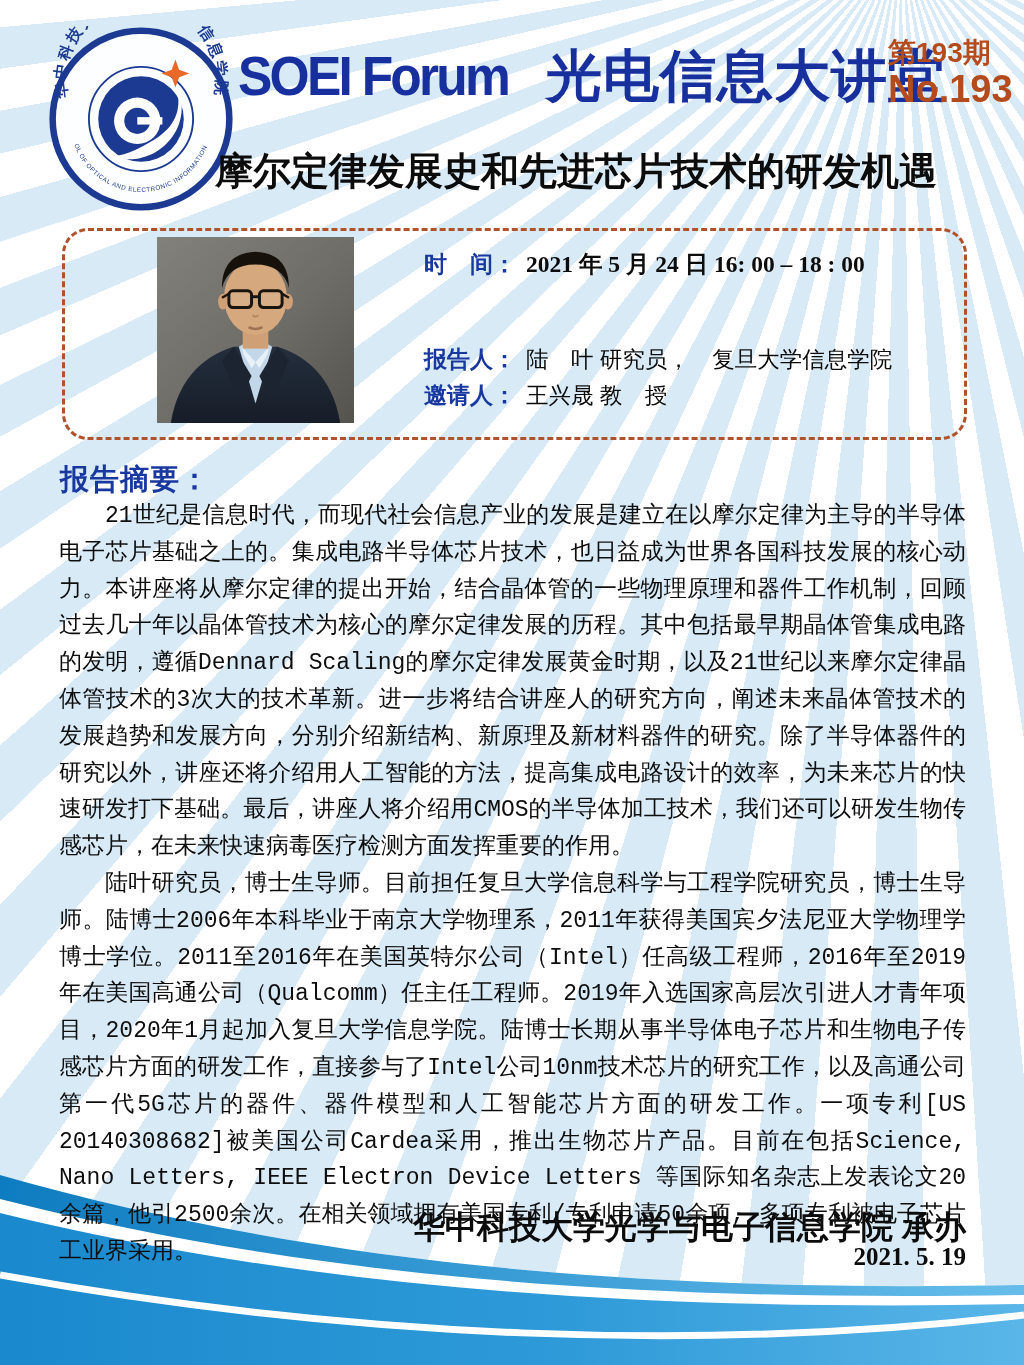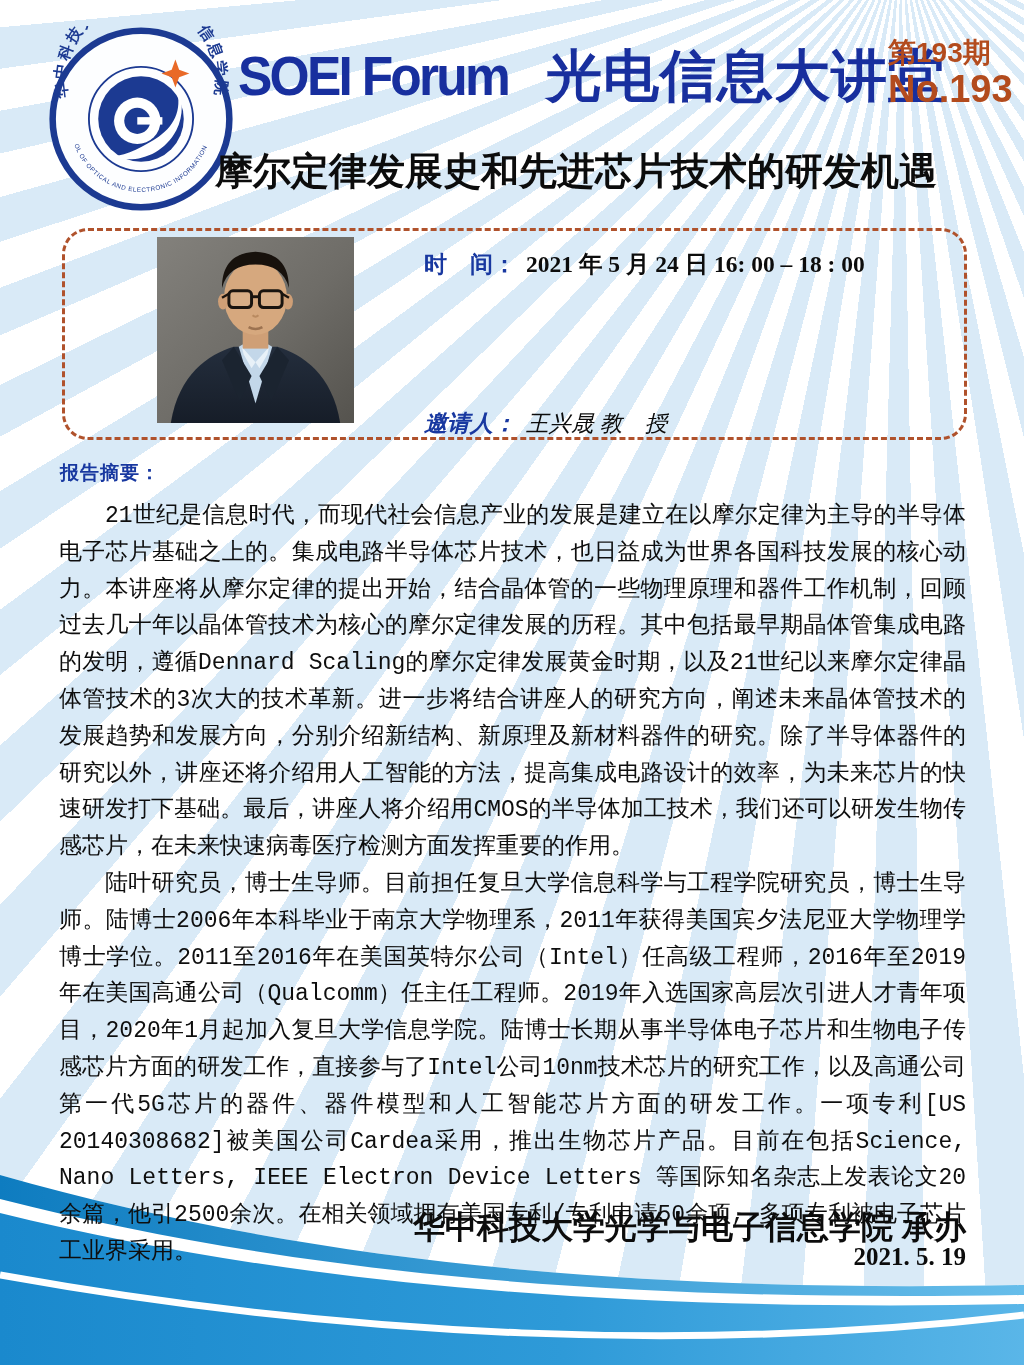--- a/index.html
+++ b/index.html
@@ -20,23 +20,23 @@
   .issue-cn{font-size:28px;font-weight:bold;}
   .issue-en{font-size:38px;font-weight:bold;}
   .subtitle{left:112px;top:146px;width:928px;text-align:center;font-size:38px;font-weight:bold;color:#0c0c0c;letter-spacing:0px;z-index:3;}
   
   .infobox{left:62px;top:228px;width:899px;height:206px;border:3px dashed #b0522c;border-radius:26px;z-index:2;}
   .photo{left:157px;top:237px;width:197px;height:186px;z-index:3;}
   .info-row{left:424px;white-space:nowrap;z-index:3;display:flex;align-items:baseline;}
   .info-label{font-weight:bold;font-size:23px;color:#1838a0;width:96px;flex:0 0 auto;}
   .info-value{font-size:22.5px;color:#0c0c0c;margin-left:6px;}
   .v-bold{font-weight:bold;font-family:"Liberation Serif",serif;font-size:23.5px;}
-  .row0{top:248px;} .row1{top:296px;} .row2{top:344px;} .row3{top:408px;font-style:italic;}
+  .row0{top:248px;} .row1{top:296px;} .row2{top:344px;} .row3{top:380px;}
   
-  .sec-h{font-size:19px;font-weight:bold;color:#1838a0;letter-spacing:1px;z-index:2;}
+  .sec-h{font-size:29px;font-weight:bold;color:#1838a0;letter-spacing:1px;z-index:2;}
   .h-abstract{left:60px;top:460px;}
   .h-speaker{left:60px;top:828px;}
   .body-p{left:59px;width:907px;font-size:23px;line-height:36.8px;color:#0e0e0e;
     text-align:justify;text-indent:2em;margin:0;z-index:2;
     font-family:Liberation Mono, monospace;}
   .p-abstract{top:498px;}
   .p-speaker{top:866px;}
   
   .foot-org{right:58px;top:1206px;font-size:32px;font-weight:bold;color:#0c0c0c;z-index:4;}
   .foot-date{right:58px;top:1243px;font-size:25px;font-weight:bold;color:#0c0c0c;z-index:4;
@@ -113,20 +113,24 @@
     <line x1="73" y1="58" x2="66" y2="62" stroke="#1a140f" stroke-width="2.5"></line>
     <line x1="127" y1="58" x2="134" y2="62" stroke="#1a140f" stroke-width="2.5"></line>
     <path d="M93,92 Q100,96 107,92" stroke="#9c7250" stroke-width="2.5" fill="none"></path>
     <path d="M97,80 Q100,83 103,80" stroke="#b98a60" stroke-width="2" fill="none"></path>
   </svg>
 
   <div class="abs info-row row0">
     <span class="info-label">时　间：</span>
     <span class="info-value v-bold">2021 年 5 月 24 日 16: 00 – 18 : 00</span>
   </div>
+  <div class="abs info-row row2">
+    <span class="info-label">报告人：</span>
+    <span class="info-value">陆　叶  研究员，　复旦大学信息学院</span>
+  </div>
   <div class="abs info-row row3">
     <span class="info-label">邀请人：</span>
     <span class="info-value">王兴晟  教　授</span>
   </div>
 
   <div class="abs sec-h h-abstract">报告摘要：</div>
   <p class="abs body-p p-abstract">21世纪是信息时代，而现代社会信息产业的发展是建立在以摩尔定律为主导的半导体电子芯片基础之上的。集成电路半导体芯片技术，也日益成为世界各国科技发展的核心动力。本讲座将从摩尔定律的提出开始，结合晶体管的一些物理原理和器件工作机制，回顾过去几十年以晶体管技术为核心的摩尔定律发展的历程。其中包括最早期晶体管集成电路的发明，遵循Dennard Scaling的摩尔定律发展黄金时期，以及21世纪以来摩尔定律晶体管技术的3次大的技术革新。进一步将结合讲座人的研究方向，阐述未来晶体管技术的发展趋势和发展方向，分别介绍新结构、新原理及新材料器件的研究。除了半导体器件的研究以外，讲座还将介绍用人工智能的方法，提高集成电路设计的效率，为未来芯片的快速研发打下基础。最后，讲座人将介绍用CMOS的半导体加工技术，我们还可以研发生物传感芯片，在未来快速病毒医疗检测方面发挥重要的作用。</p>
 
   <p class="abs body-p p-speaker">陆叶研究员，博士生导师。目前担任复旦大学信息科学与工程学院研究员，博士生导师。陆博士2006年本科毕业于南京大学物理系，2011年获得美国宾夕法尼亚大学物理学博士学位。2011至2016年在美国英特尔公司（Intel）任高级工程师，2016年至2019年在美国高通公司（Qualcomm）任主任工程师。2019年入选国家高层次引进人才青年项目，2020年1月起加入复旦大学信息学院。陆博士长期从事半导体电子芯片和生物电子传感芯片方面的研发工作，直接参与了Intel公司10nm技术芯片的研究工作，以及高通公司第一代5G芯片的器件、器件模型和人工智能芯片方面的研发工作。一项专利[US 20140308682]被美国公司Cardea采用，推出生物芯片产品。目前在包括Science, Nano Letters, IEEE Electron Device Letters 等国际知名杂志上发表论文20余篇，他引2500余次。在相关领域拥有美国专利/专利申请50余项, 多项专利被电子芯片工业界采用。</p>
 

